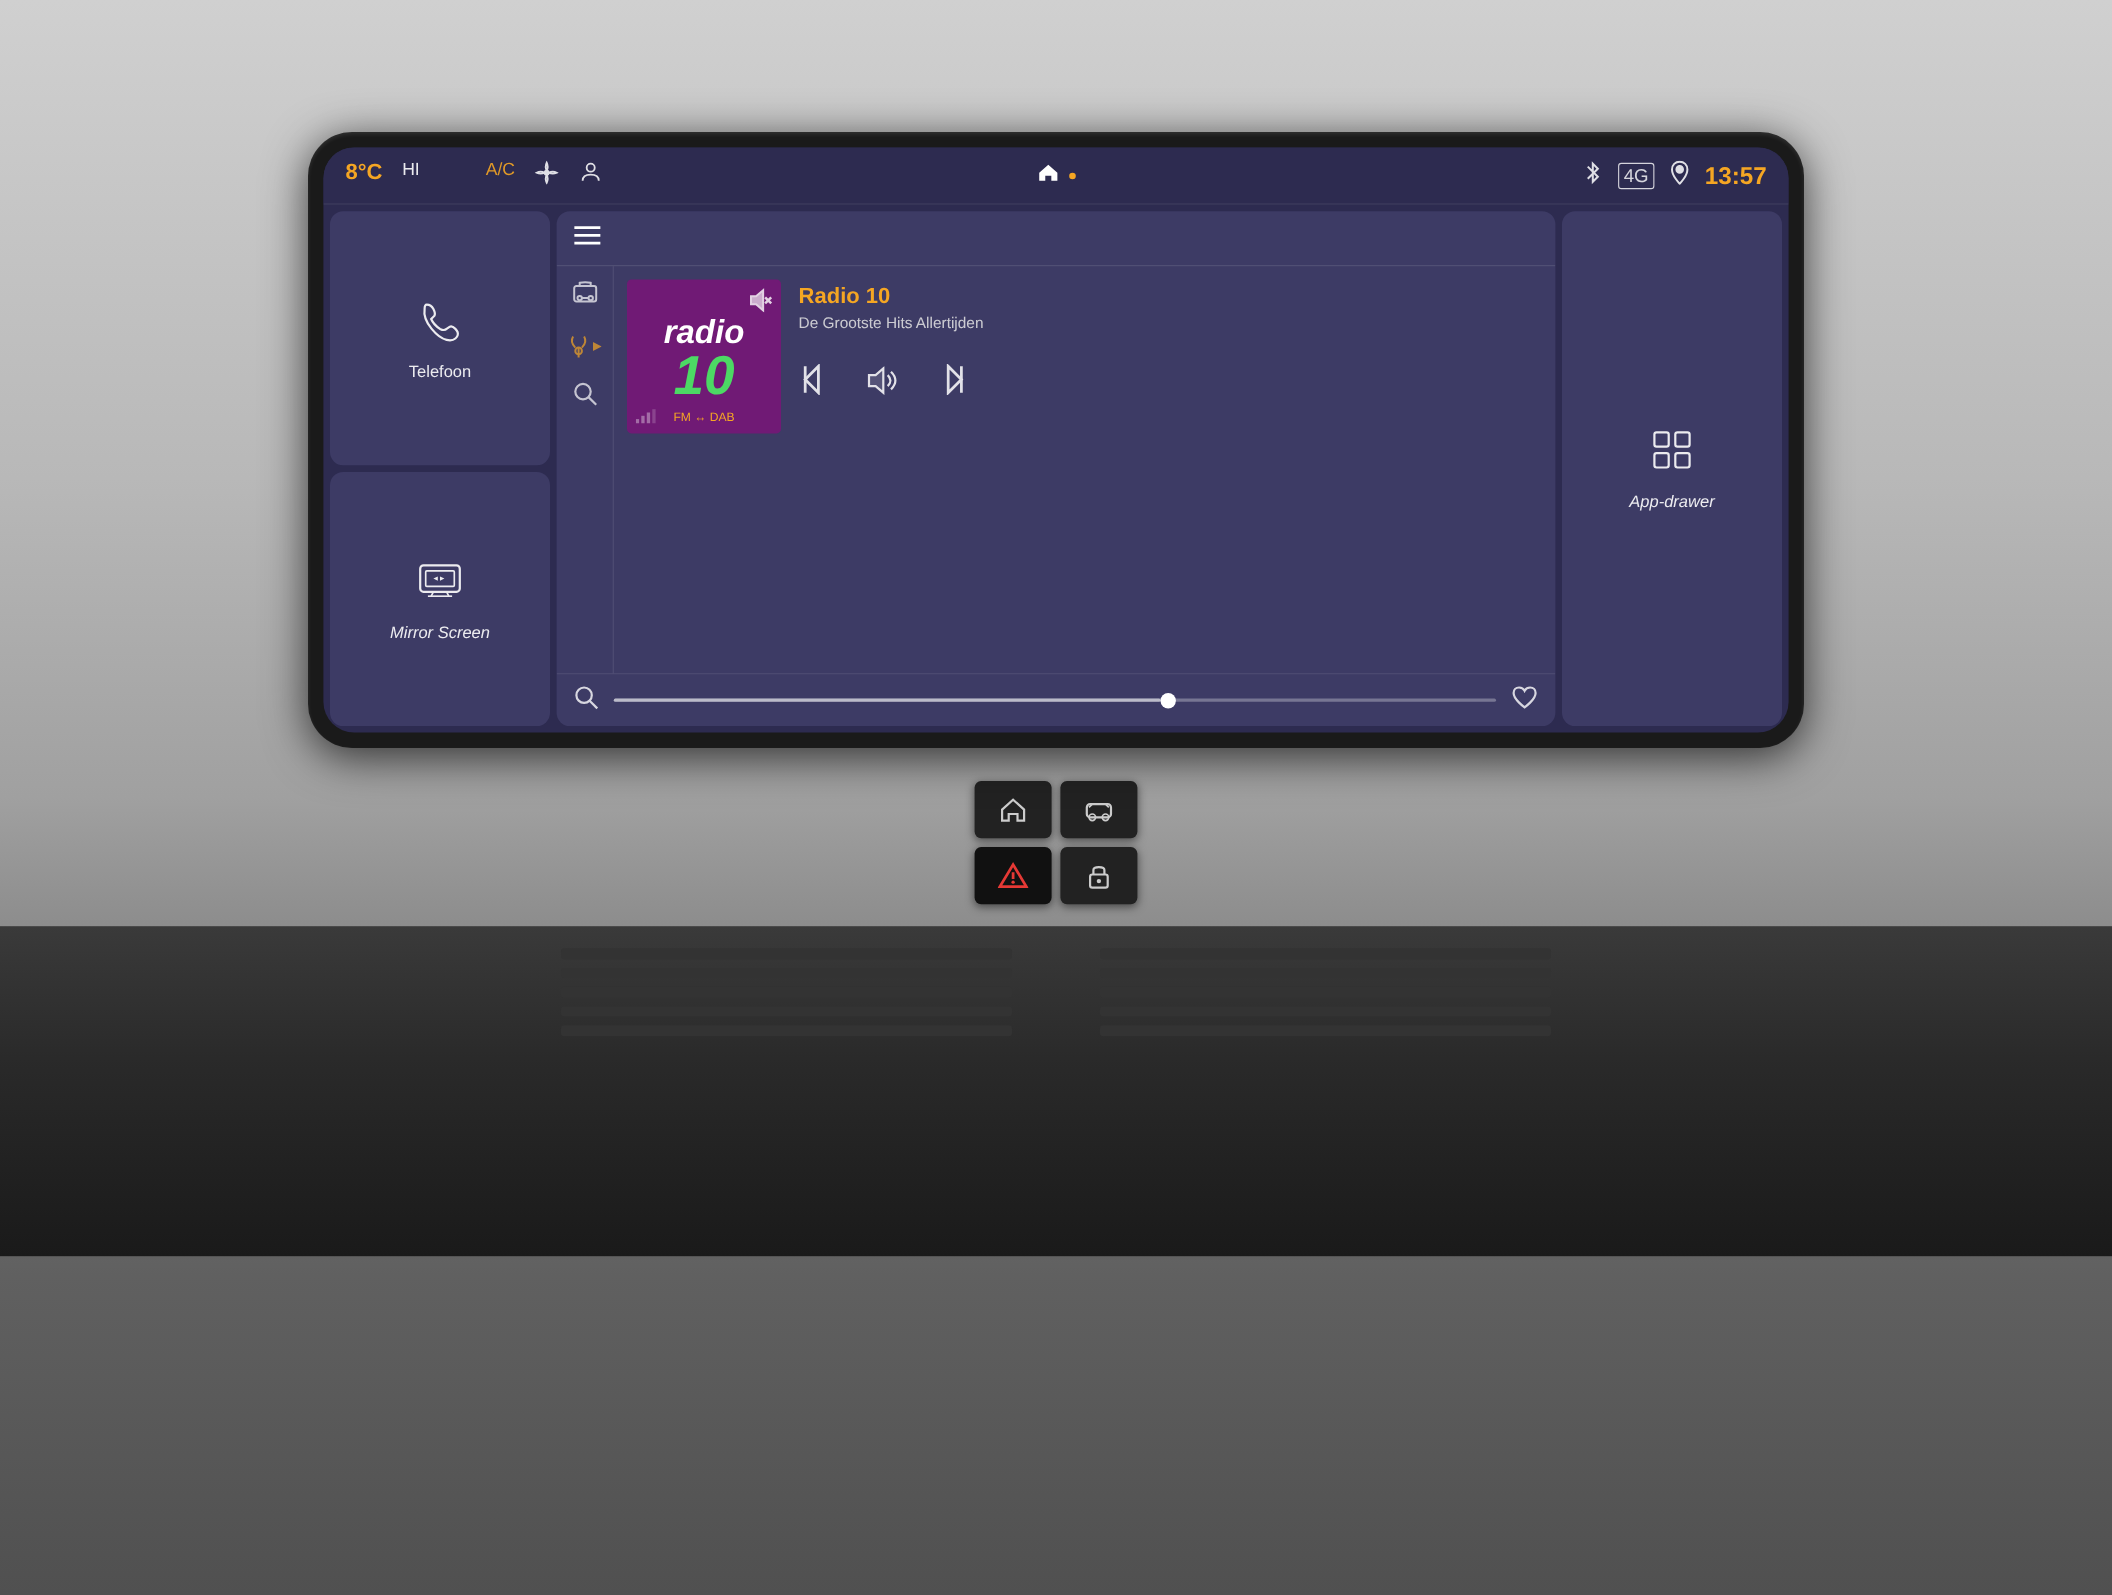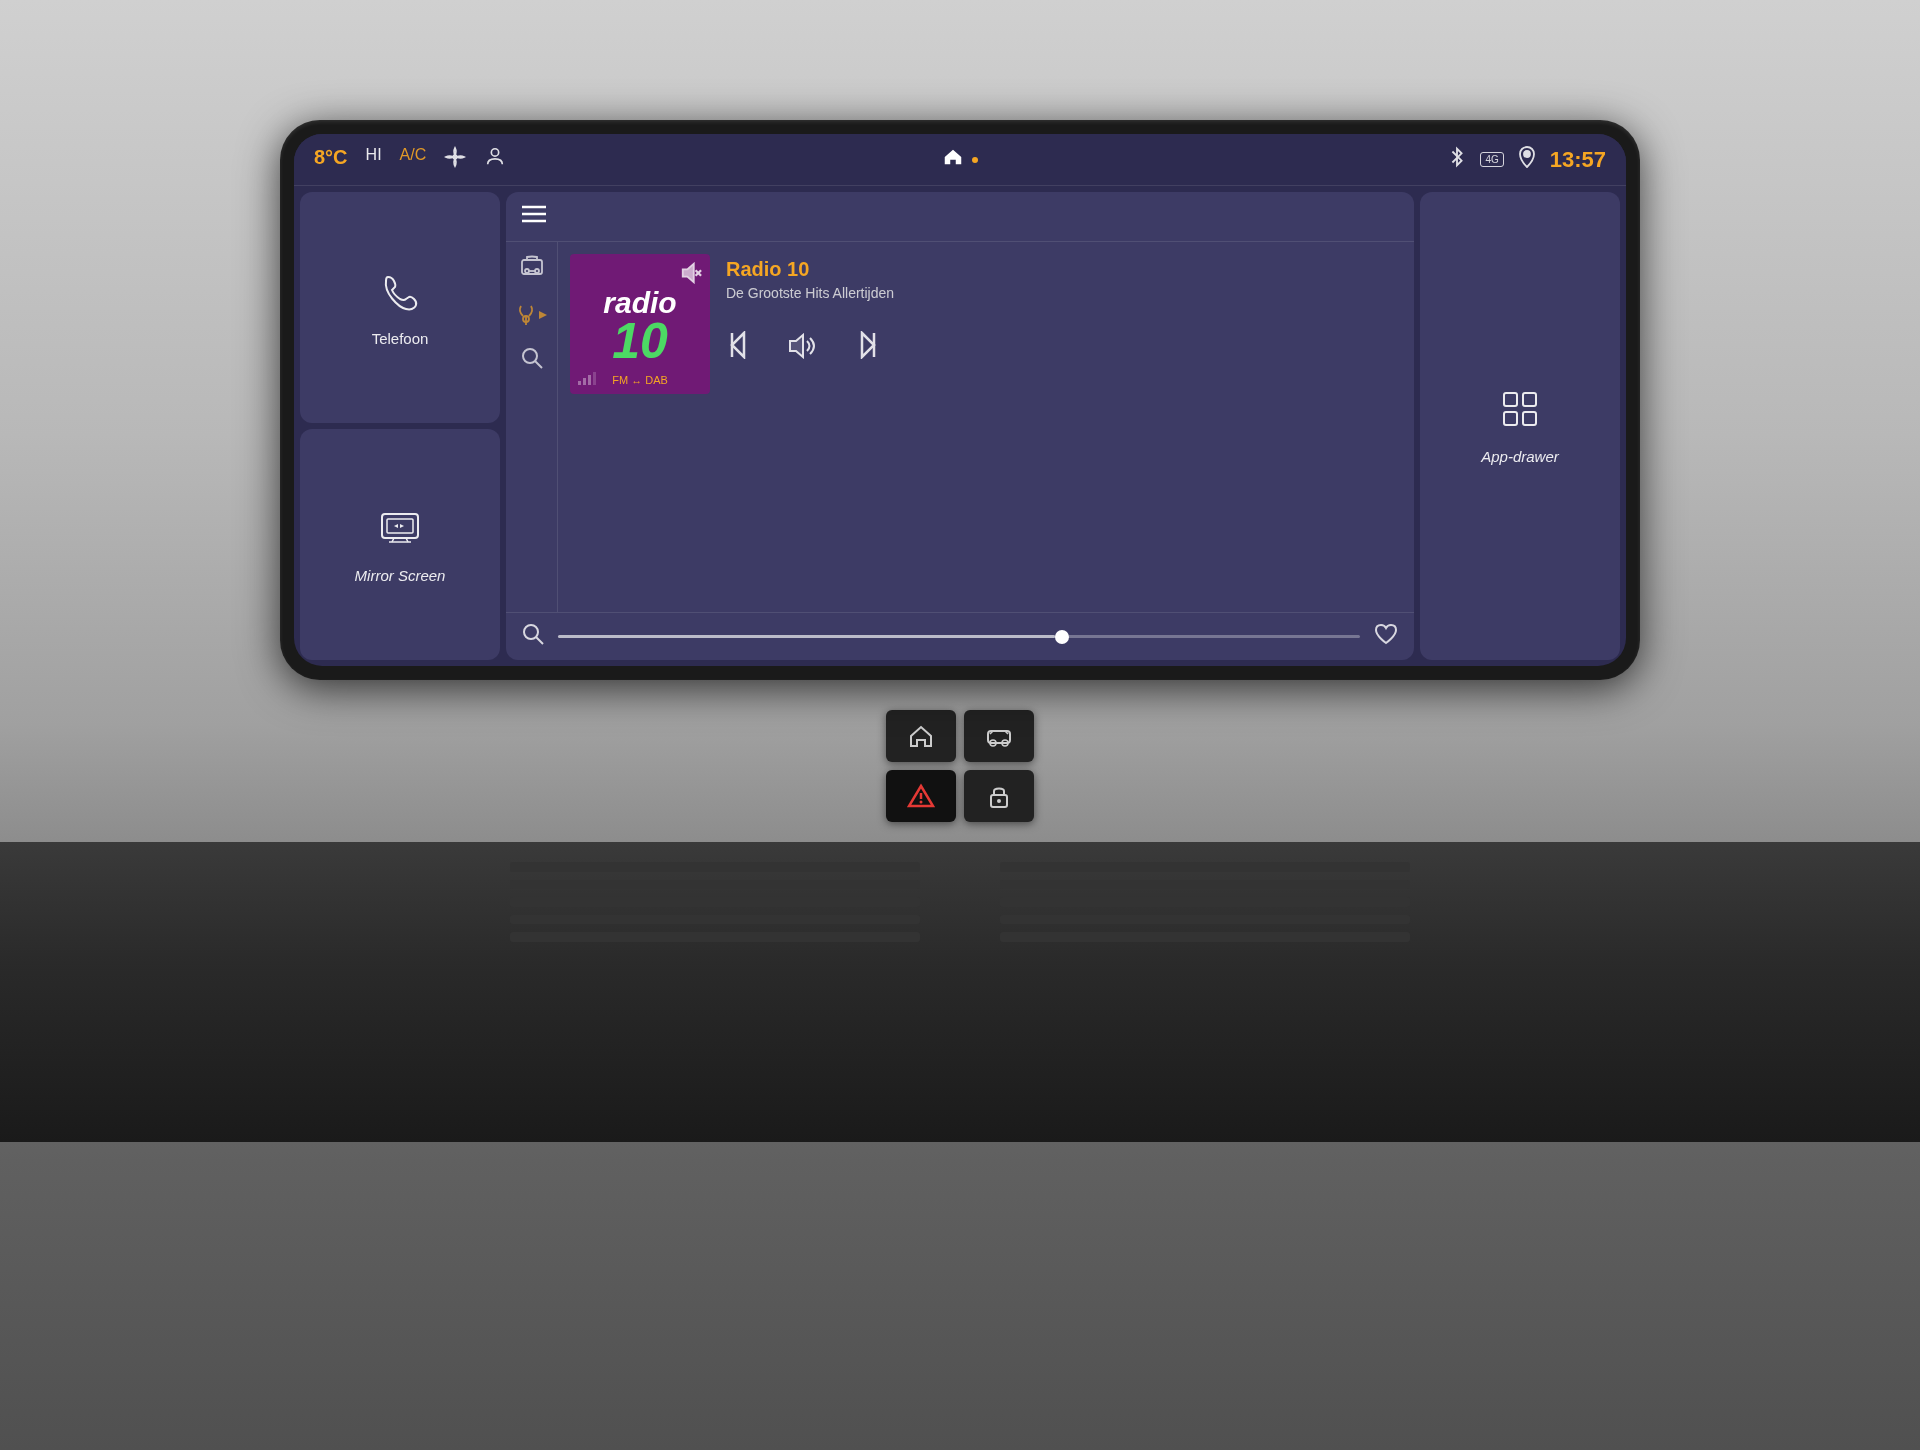--- a/index.html
+++ b/index.html
@@ -87,20 +87,21 @@
     }
 
     .status-item {
       color: #fff;
       font-size: 16px;
       opacity: 0.9;
     }
 
     .status-item.orange {
       color: #f5a623;
+      margin-left: 42px;
     }
 
     .status-icon {
       color: #fff;
       font-size: 18px;
       opacity: 0.85;
     }
 
     .status-center {
       display: flex;
@@ -512,21 +513,21 @@
           </div>
 
           <div class="status-right">
 
             <span class="status-icon">
               <svg width="18" height="22" viewBox="0 0 18 24" fill="none" stroke="#fff" stroke-width="2">
                 <path d="M4 6 L14 16 L9 21 L9 3 L14 8 L4 18"></path>
               </svg>
             </span>
 
-            <span class="status-item" style="font-size:10px; border: 1.5px solid #fff; padding: 1px 4px; border-radius:3px; opacity:0.8">4G</span>
+            <span class="status-item" style="font-size:17px; border: 1.5px solid #fff; padding: 1px 4px; border-radius:3px; opacity:0.8">4G</span>
 
             <span class="status-icon">
               <svg width="18" height="22" viewBox="0 0 18 22" fill="none" stroke="#fff" stroke-width="1.8">
                 <path d="M9 1 C5 1 2 4 2 8 C2 14 9 21 9 21 C9 21 16 14 16 8 C16 4 13 1 9 1Z"></path>
                 <circle cx="9" cy="8" r="3" fill="#fff"></circle>
               </svg>
             </span>
             <span class="time-display">13:57</span>
           </div>
         </div>

